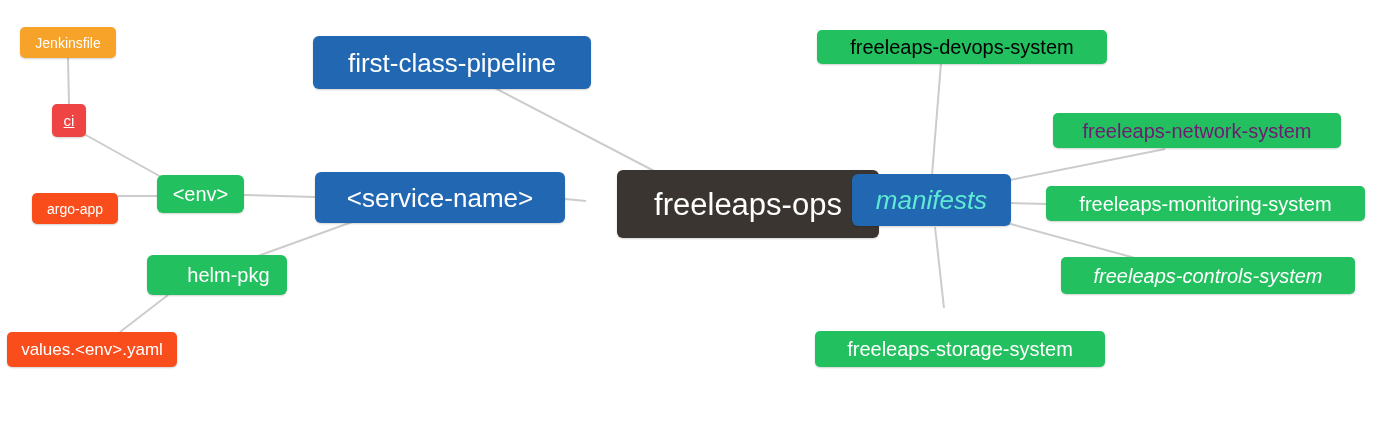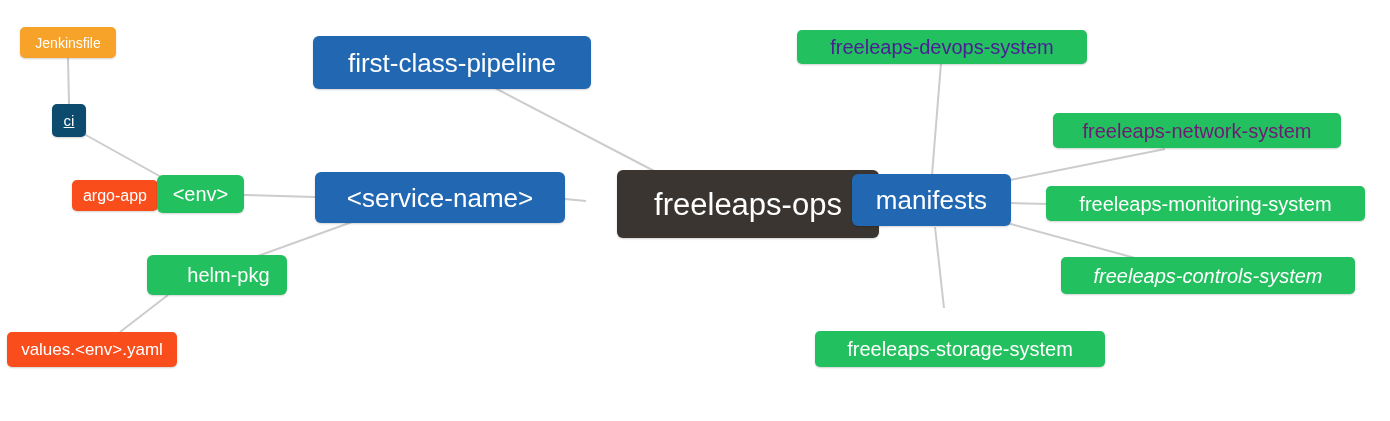--- a/index.html
+++ b/index.html
@@ -17,21 +17,21 @@
     color:#ffffff;
     border-radius:6px;
     white-space:nowrap;
     box-shadow:0 1px 2px rgba(0,0,0,0.18);
     cursor:pointer;
     line-height:1;
   }
   
   .n-jenkinsfile{left:20px;top:27px;width:96px;height:31px;font-size:14px;border-radius:5px;}
   .n-ci{left:52px;top:104px;width:34px;height:33px;font-size:15px;border-radius:5px;}
-  .n-argo-app{left:32px;top:180px;width:86px;height:31px;font-size:16px;border-radius:5px;margin-left:40px;}
+  .n-argo-app{left:32px;top:193px;width:86px;height:31px;font-size:14px;border-radius:5px;}
   .n-env{left:157px;top:175px;width:87px;height:38px;font-size:20px;}
   .n-helm-pkg{left:147px;top:255px;width:117px;height:40px;font-size:20px;}
   .n-values-env-yaml{left:7px;top:332px;width:170px;height:35px;font-size:17px;border-radius:5px;}
   .n-first-class-pipeline{left:313px;top:36px;width:278px;height:53px;font-size:26px;}
   .n-service-name{left:315px;top:172px;width:250px;height:51px;font-size:26px;}
   .n-freeleaps-ops{left:585px;top:170px;width:262px;height:68px;font-size:31px;}
   .n-manifests{left:852px;top:174px;width:159px;height:52px;font-size:26px;}
   .n-devops-system{left:797px;top:30px;width:290px;height:34px;font-size:20px;border-radius:5px;}
   .n-network-system{left:1053px;top:113px;width:288px;height:35px;font-size:20px;border-radius:5px;}
   .n-monitoring-system{left:1046px;top:186px;width:319px;height:35px;font-size:20px;border-radius:5px;}
@@ -55,29 +55,29 @@
     <line x1="846" y1="202" x2="853" y2="202" stroke-width="2" stroke="#cccccc"></line>
     <line x1="941" y1="63" x2="932" y2="175" stroke-width="2" stroke="#cccccc"></line>
     <line x1="1010" y1="180" x2="1165" y2="149" stroke-width="2" stroke="#cccccc"></line>
     <line x1="1011" y1="203" x2="1048" y2="204" stroke-width="2" stroke="#cccccc"></line>
     <line x1="1007" y1="223" x2="1135" y2="258" stroke-width="2" stroke="#cccccc"></line>
     <line x1="935" y1="227" x2="944" y2="308" stroke-width="2" stroke="#cccccc"></line>
   </svg>
 
   <div id="nodes">
       <div class="node n-jenkinsfile" style="background: rgb(247, 162, 40); color: rgb(255, 255, 255);">Jenkinsfile</div>
-      <div class="node n-ci" style="background: #0c4a6e; color: rgb(255, 255, 255); text-decoration: underline;">ci</div>
+      <div class="node n-ci" style="background: #ef4444; color: rgb(255, 255, 255); text-decoration: underline;">ci</div>
       <div class="node n-argo-app" style="background: rgb(249, 77, 28); color: rgb(255, 255, 255);">argo-app</div>
       <div class="node n-env" style="background: rgb(34, 192, 94); color: rgb(255, 255, 255);">&lt;env&gt;</div>
       <div class="node n-helm-pkg" style="background: rgb(34, 192, 94); color: rgb(255, 255, 255); padding-left: 23px;">helm-pkg</div>
       <div class="node n-values-env-yaml" style="background: rgb(249, 77, 28); color: rgb(255, 255, 255);">values.&lt;env&gt;.yaml</div>
       <div class="node n-first-class-pipeline" style="background: rgb(33, 103, 177); color: rgb(255, 255, 255);">first-class-pipeline</div>
       <div class="node n-service-name" style="background: rgb(33, 103, 177); color: rgb(255, 255, 255);">&lt;service-name&gt;</div>
       <div class="node n-freeleaps-ops" style="background: rgb(58, 53, 49); color: rgb(255, 255, 255); margin-left: 32px;">freeleaps-ops</div>
-      <div class="node n-manifests" style="background: rgb(33, 103, 177); color: #ffffff;">manifests</div>
-      <div class="node n-devops-system" style="background: rgb(34, 192, 94); color: #4c1d95;">freeleaps-devops-system</div>
+      <div class="node n-manifests" style="background: rgb(33, 103, 177); color: #5eead4; font-style: italic;">manifests</div>
+      <div class="node n-devops-system" style="background: rgb(34, 192, 94); color: #000000; margin-left: 20px;">freeleaps-devops-system</div>
       <div class="node n-network-system" style="background: rgb(34, 192, 94); color: #701a75;">freeleaps-network-system</div>
       <div class="node n-monitoring-system" style="background: rgb(34, 192, 94); color: rgb(255, 255, 255);">freeleaps-monitoring-system</div>
       <div class="node n-controls-system" style="background: rgb(34, 192, 94); color: rgb(255, 255, 255); font-style: italic;">freeleaps-controls-system</div>
       <div class="node n-storage-system" style="background: rgb(34, 192, 94); color: rgb(255, 255, 255);">freeleaps-storage-system</div>
     </div>
 
 </div>
 
 </body></html>

